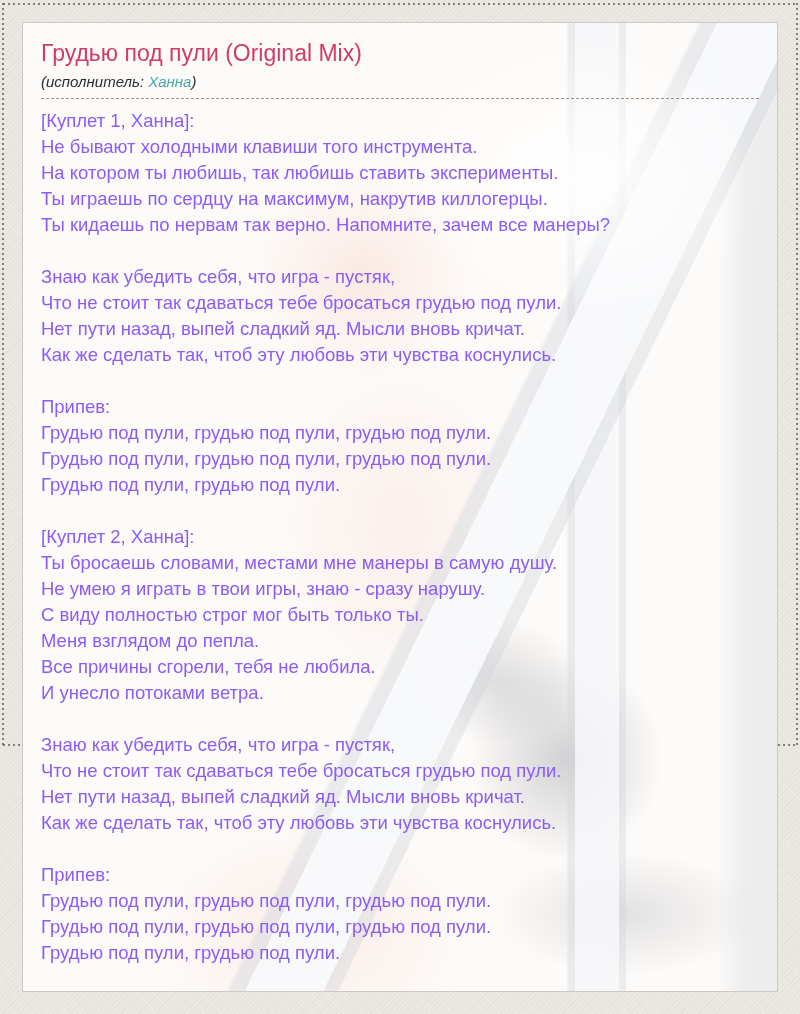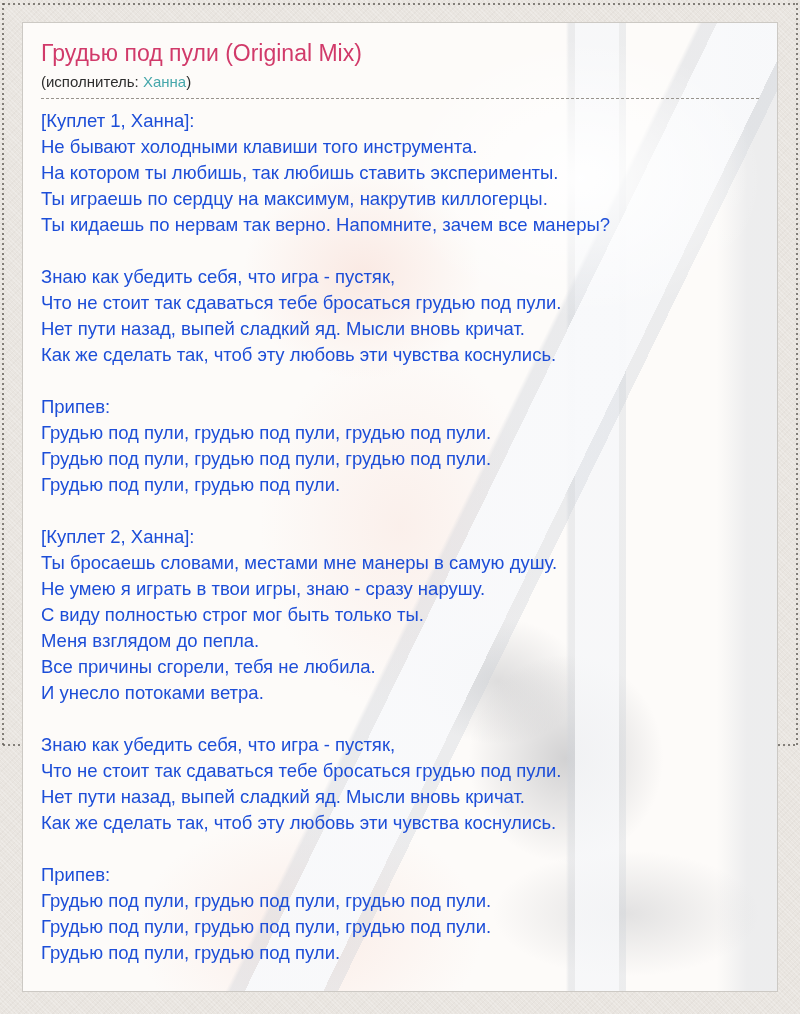--- a/index.html
+++ b/index.html
@@ -63,28 +63,28 @@
 
   .content { position: relative; padding: 16px 18px 0 18px; }
 
   h1.song-title {
     margin: 0 0 5px 0;
     font-size: 23px; font-weight: normal;
     color: #d13a6a;
     line-height: 28px;
   }
   .artist-line {
-    margin: 0; font-size: 15px; color: #2d2d2d; line-height: 20px;
+    margin: 0; font-size: 15px; color: #2d2d2d; line-height: 20px; font-style: italic;
   }
   .artist-line a { color: #46a7ab; text-decoration: none; cursor: pointer; }
   .separator {
     height: 0; border-bottom: 1px dashed #98948d; margin: 6px 0 9px 0;
   }
   .lyrics {
-    font-size: 18.5px; line-height: 26px; color: #1d4ed8;
+    font-size: 18.5px; line-height: 26px; color: #8b5cf6;
   }
   .lyrics p { margin: 26px 0 0 0; white-space: pre-line; }
   .lyrics p:first-child { margin-top: 2px; }
 </style>
 </head>
 <body>
 
 <div class="page">
   <div class="frame-h frame-top"></div>
   <div class="frame-h frame-bottom"></div>

